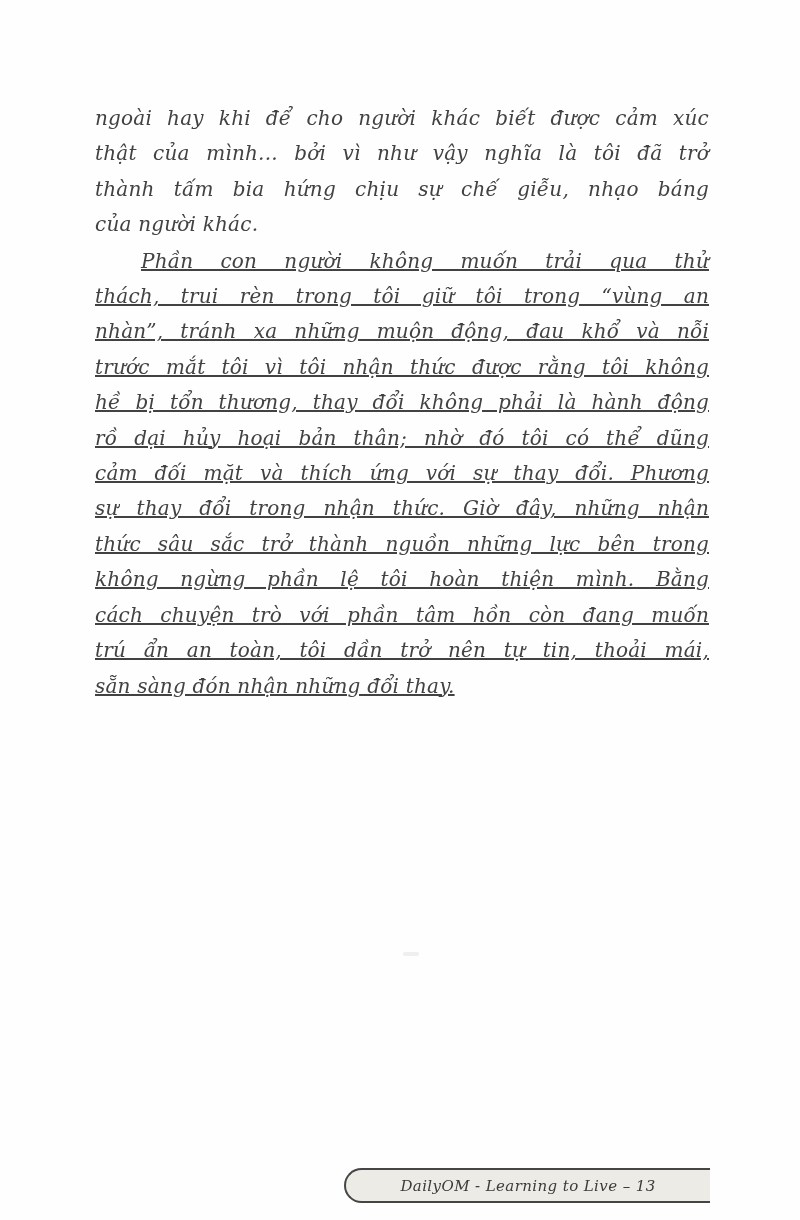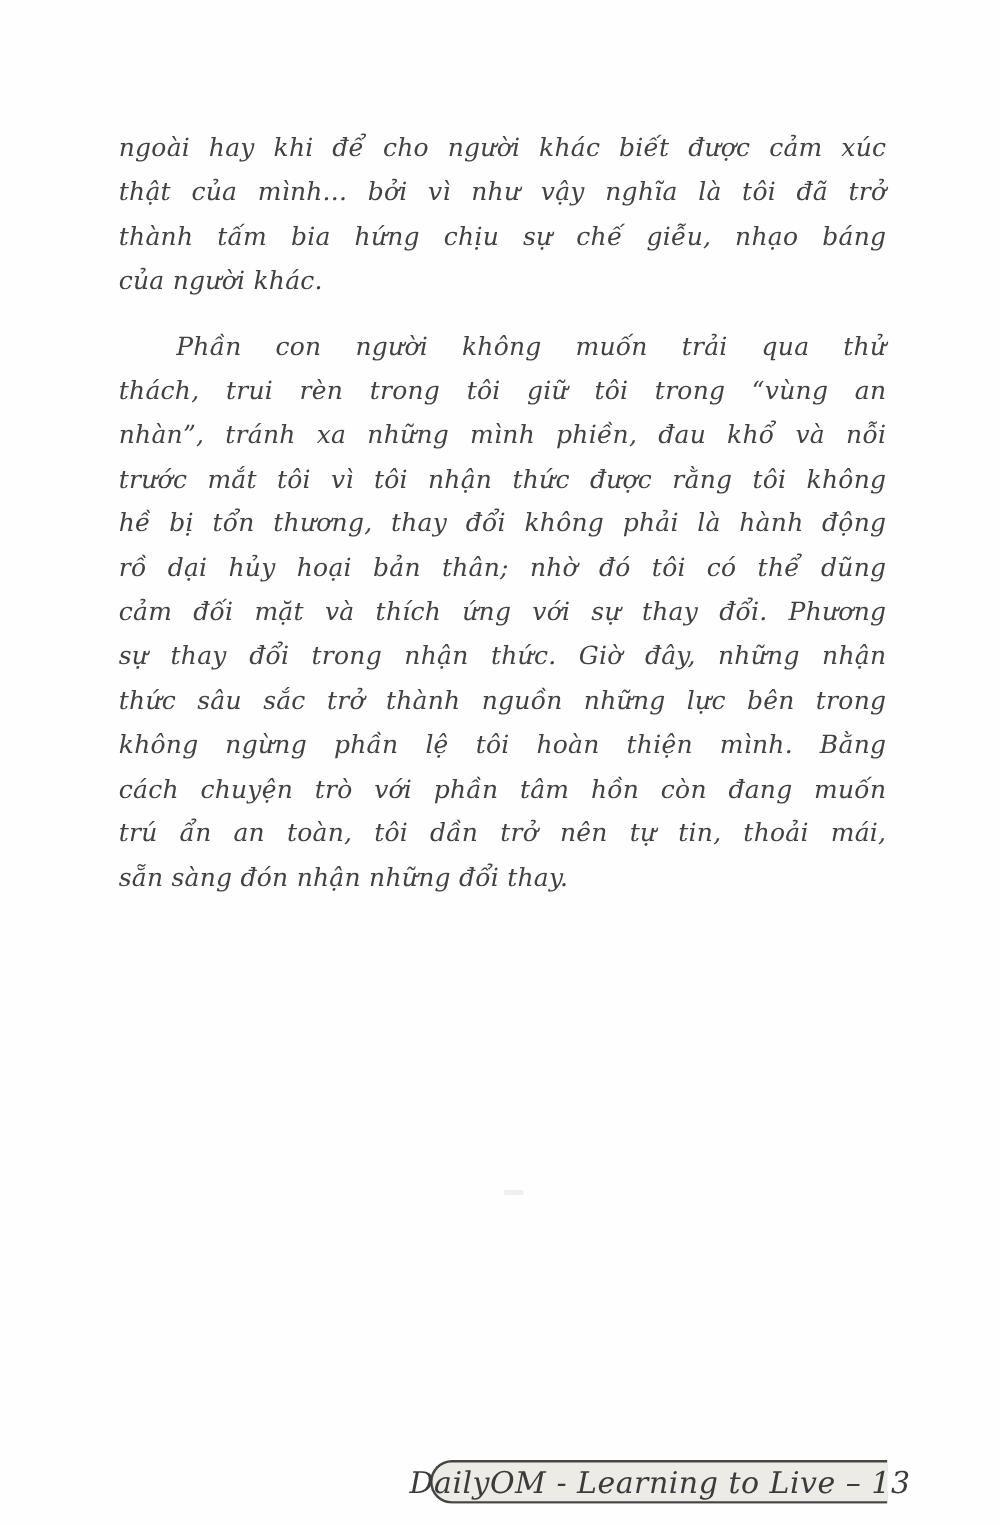--- a/index.html
+++ b/index.html
@@ -20,21 +20,21 @@
     left: 95px;
     top: 101px;
     width: 614px;
     color: #424242;
     font-style: italic;
     font-size: 20px;
     line-height: 35.4px;
     letter-spacing: 0.2px;
   }
   .paragraph { margin: 0; }
-  .paragraph + .paragraph { margin-top: 17px; }
+  .paragraph + .paragraph { margin-top: 1px; text-decoration: underline; }
   .line {
     text-align: justify;
     min-height: 35.4px;
   }
   .line.just {
     text-align-last: justify;
   }
   .line.indent {
     text-indent: 46px;
   }
@@ -49,21 +49,21 @@
     border-bottom: 2px solid #454545;
     border-left: 2px solid #454545;
     border-radius: 19px 0 0 19px;
     box-sizing: border-box;
     display: flex;
     align-items: center;
     justify-content: center;
   }
   .footer-text {
     font-style: italic;
-    font-size: 24px;
+    font-size: 15px;
     color: #3b3b3b;
     white-space: nowrap;
     letter-spacing: 0.4px;
   }
   .scan-artifact {
     position: absolute;
     left: 403px;
     top: 952px;
     width: 16px;
     height: 4px;
@@ -81,21 +81,21 @@
     <div class="paragraph">
       <div class="line just">ngoài hay khi để cho người khác biết được cảm xúc</div>
       <div class="line just">thật của mình... bởi vì như vậy nghĩa là tôi đã trở</div>
       <div class="line just">thành tấm bia hứng chịu sự chế giễu, nhạo báng</div>
       <div class="line">của người khác.</div>
     </div>
 
     <div class="paragraph">
       <div class="line just indent">Phần con người không muốn trải qua thử</div>
       <div class="line just">thách, trui rèn trong tôi giữ tôi trong “vùng an</div>
-      <div class="line just">nhàn”, tránh xa những mình phiền, đau khổ và nỗi</div>
+      <div class="line just">nhàn”, tránh xa những muộn động, đau khổ và nỗi</div>
       <div class="line just">trước mắt tôi vì tôi nhận thức được rằng tôi không</div>
       <div class="line just">hề bị tổn thương, thay đổi không phải là hành động</div>
       <div class="line just">rồ dại hủy hoại bản thân; nhờ đó tôi có thể dũng</div>
       <div class="line just">cảm đối mặt và thích ứng với sự thay đổi. Phương</div>
       <div class="line just">sự thay đổi trong nhận thức. Giờ đây, những nhận</div>
       <div class="line just">thức sâu sắc trở thành nguồn những lực bên trong</div>
       <div class="line just">không ngừng phần lệ tôi hoàn thiện mình. Bằng</div>
       <div class="line just">cách chuyện trò với phần tâm hồn còn đang muốn</div>
       <div class="line just">trú ẩn an toàn, tôi dần trở nên tự tin, thoải mái,</div>
       <div class="line">sẵn sàng đón nhận những đổi thay.</div>

